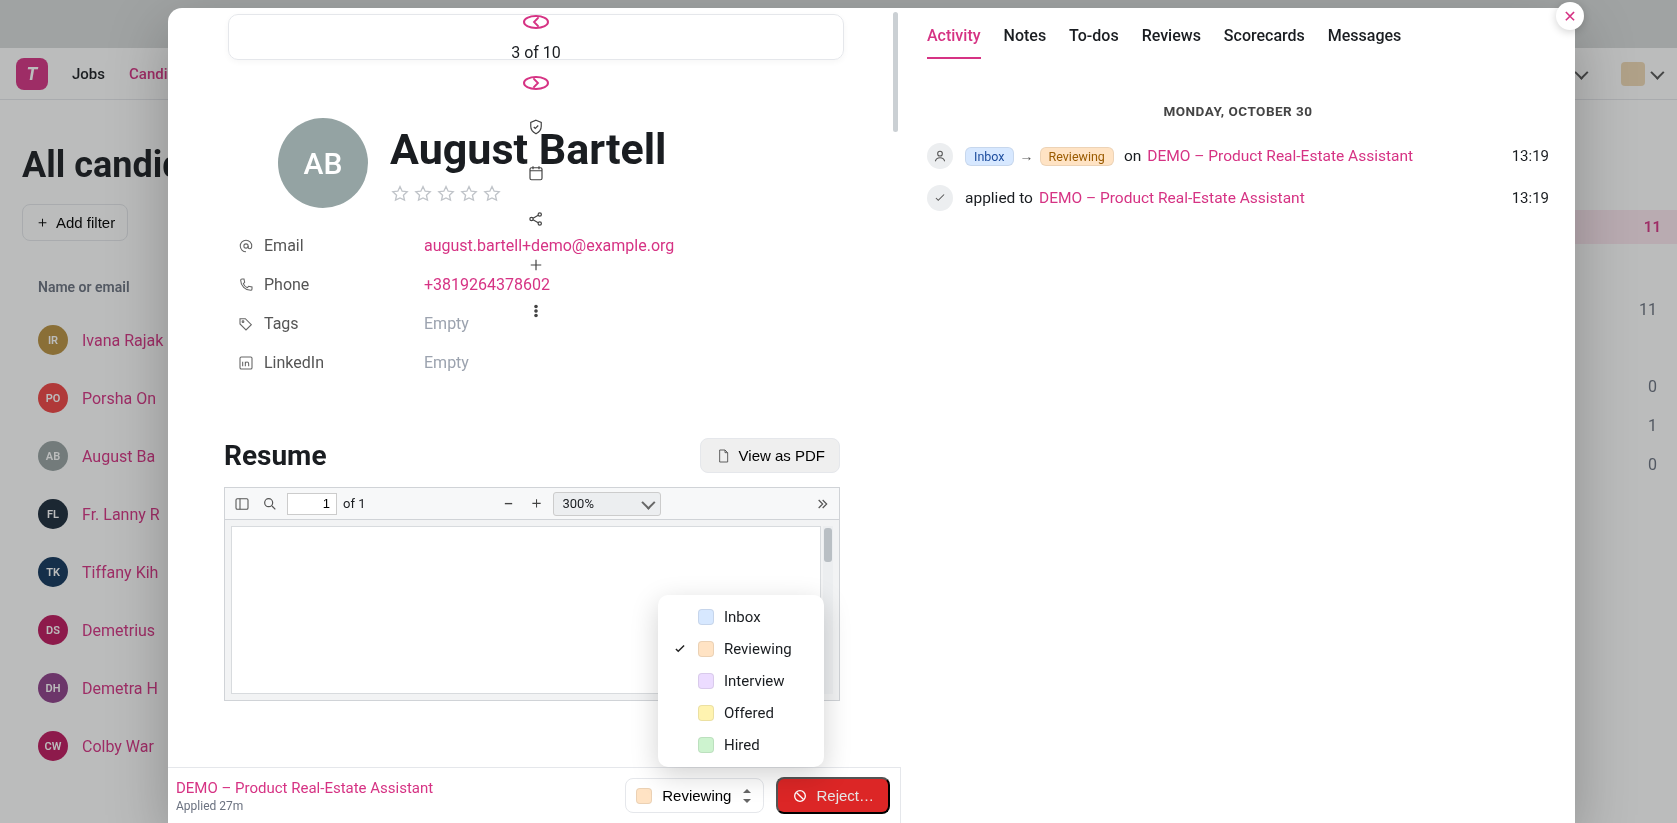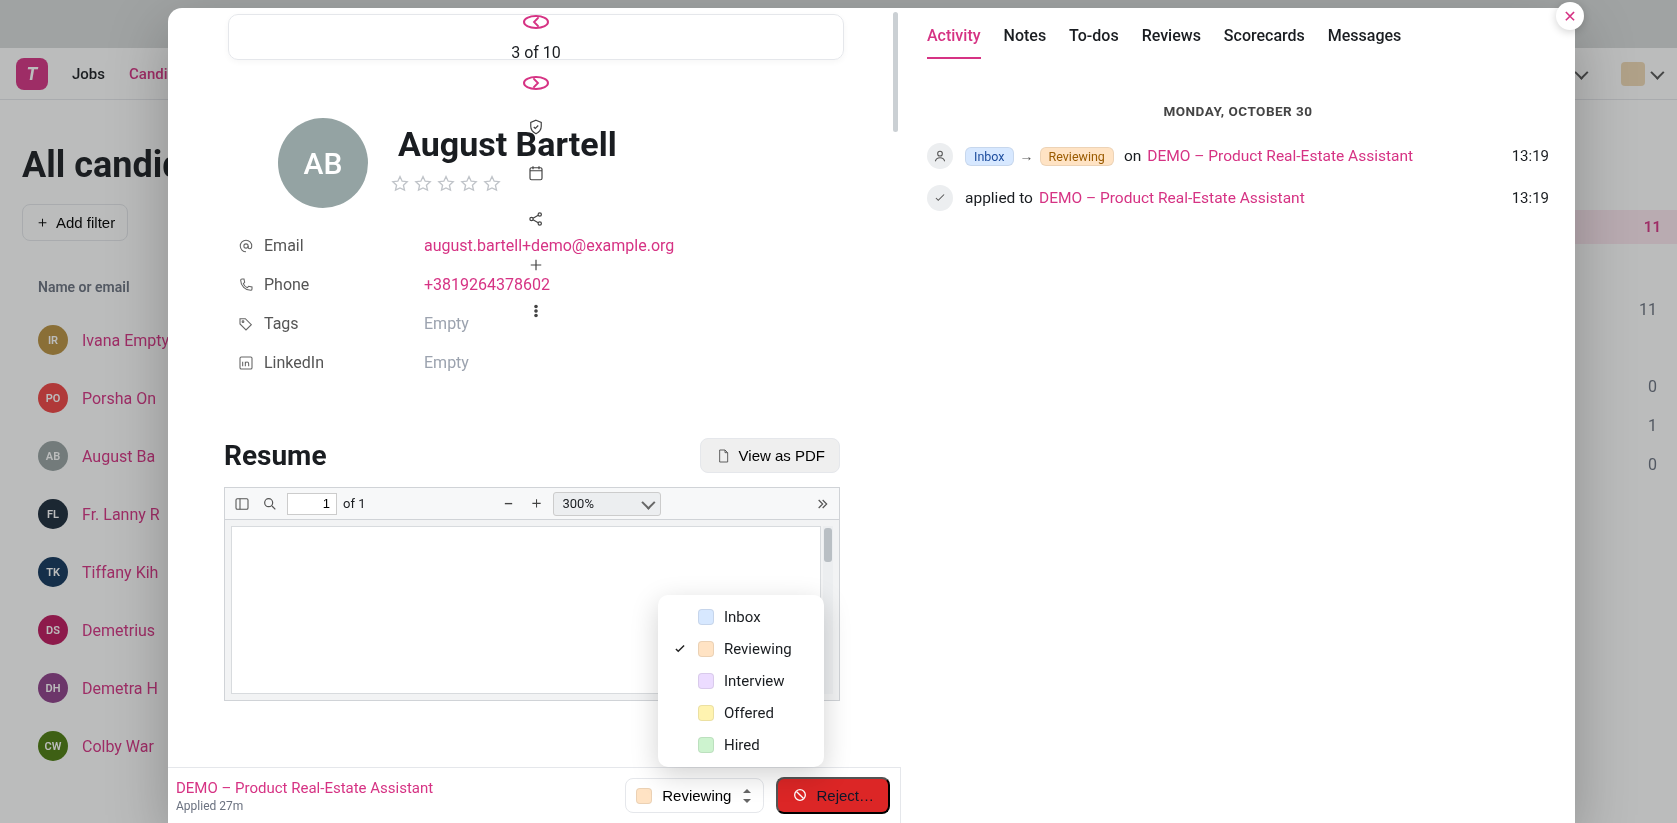--- a/index.html
+++ b/index.html
@@ -212,22 +212,22 @@
     padding: 58px 60px 0 110px;
   }
   .big-avatar {
     width: 90px; height: 90px; border-radius: 50%;
     background: var(--avatar-gray);
     display: flex; align-items: center; justify-content: center;
     color: #fff; font-size: 30px; font-weight: 500;
     flex-shrink: 0;
   }
   .profile-block h2 {
-    margin: 6px 8px 10px;
-    font-size: 34px;
+    margin: 6px 0 10px;
+    font-size: 43px;
     font-weight: 700;
   }
   .stars { display: flex; gap: 3px; }
   .stars svg { width: 20px; height: 20px; fill: none; stroke: #c0c4c9; stroke-width: 1.6; }
 
   .details {
     padding: 18px 60px 0 70px;
   }
   .detail-row {
     display: flex; align-items: center;
@@ -350,22 +350,22 @@
   }
   .sort-icon::before, .sort-icon::after {
     content: ""; position: absolute; left: 2px; width: 0; height: 0;
     border-left: 4px solid transparent; border-right: 4px solid transparent;
   }
   .sort-icon::before { top: 0; border-bottom: 4px solid #666; }
   .sort-icon::after { bottom: 0; border-top: 4px solid #666; }
 
   .reject-btn {
     margin-left: 12px;
-    display: inline-flex; gap: 8px;
-    background: var(--red); color: #0f172a;
+    display: inline-flex; align-items: center; gap: 8px;
+    background: var(--red); color: #e5e5e5;
     border-radius: 8px; padding: 8px 14px; font-size: 15px;
     font-weight: 500;
   }
   .reject-btn svg { width: 16px; height: 16px; stroke: #fff; fill: none; stroke-width: 2; }
 
   
   .stage-popover {
     position: absolute;
     bottom: 56px; right: 76px;
     width: 166px;
@@ -474,21 +474,21 @@
     <span>Add filter</span>
   </button>
 
   <div class="bg-table-header">
     <span>Name or email</span>
   </div>
 
   <div class="bg-candidate-list" id="bg-candidate-list">
       <div class="bg-row">
         <div class="av" style="background: rgb(185, 145, 65);">IR</div>
-        <div class="nm">Ivana Empty</div>
+        <div class="nm">Ivana Rajak</div>
       </div>
       <div class="bg-row">
         <div class="av" style="background: #ef4444;">PO</div>
         <div class="nm">Porsha On</div>
       </div>
       <div class="bg-row">
         <div class="av" style="background: rgb(152, 163, 163);">AB</div>
         <div class="nm">August Ba</div>
       </div>
       <div class="bg-row">
@@ -501,21 +501,21 @@
       </div>
       <div class="bg-row">
         <div class="av" style="background: #be185d;">DS</div>
         <div class="nm">Demetrius</div>
       </div>
       <div class="bg-row">
         <div class="av" style="background: rgb(142, 63, 138);">DH</div>
         <div class="nm">Demetra H</div>
       </div>
       <div class="bg-row">
-        <div class="av" style="background: #4d7c0f; text-align: right;">CW</div>
+        <div class="av" style="background: #be185d; text-align: right;">CW</div>
         <div class="nm">Colby War</div>
       </div>
     </div>
 </div>
 
 <div class="bg-right">
   <div class="pink-bar">
     <span>11</span>
   </div>
   <div class="section" style="top:164px">

